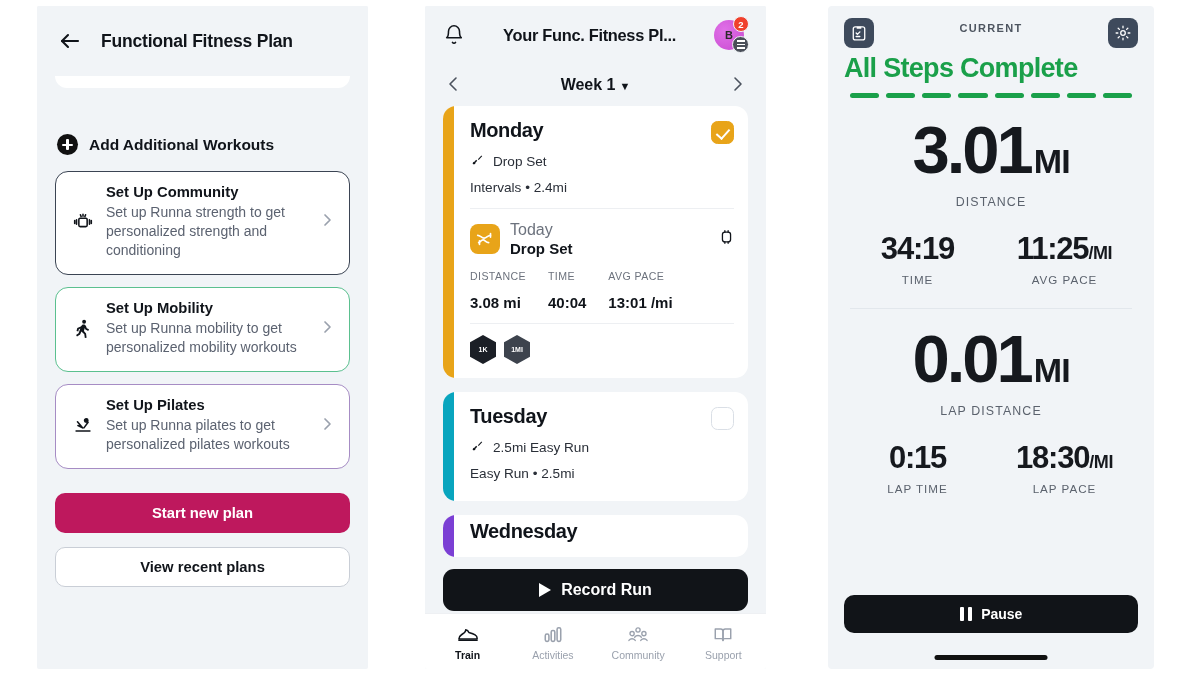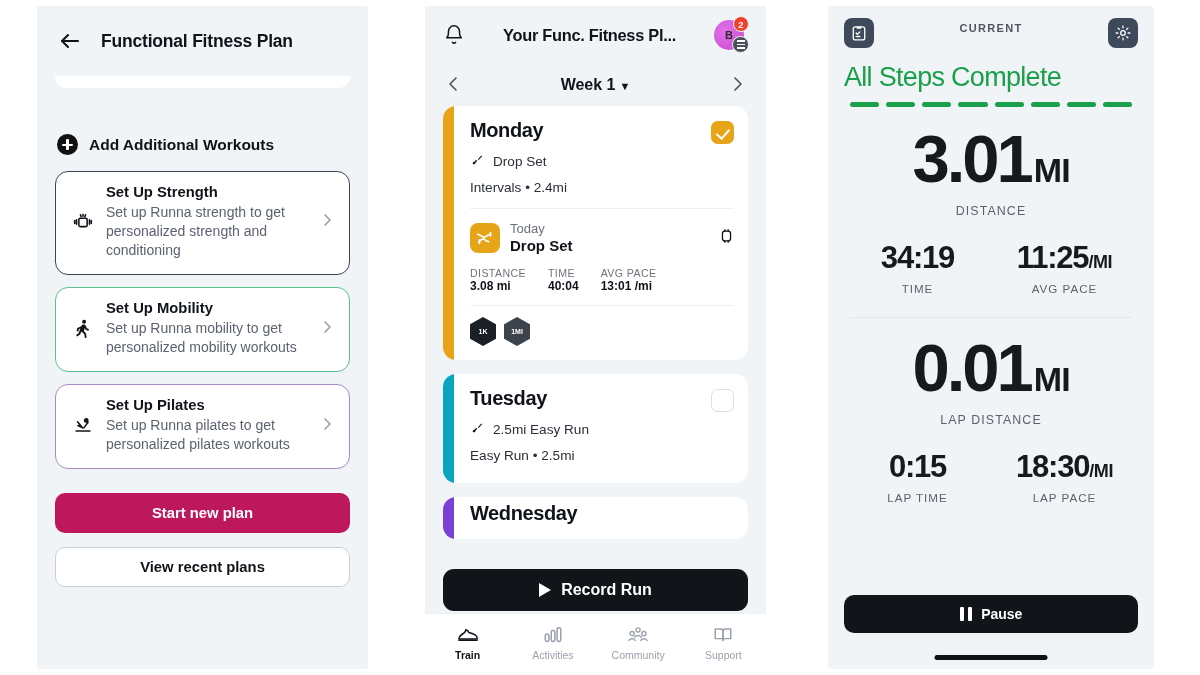--- a/index.html
+++ b/index.html
@@ -148,27 +148,27 @@
   .day-meta { font-size:13.6px; color:#2a2f38; margin-top:9px; }
 
   .divider { height:1px; background:#edeff2; margin: 13px 0 0 0; }
 
   .act-row { display:flex; align-items:center; gap:10px; padding-top:12px; }
   .act-thumb {
     width:30px; height:30px; border-radius:8px; background:#e8a419; flex:0 0 30px;
     display:flex; align-items:center; justify-content:center;
   }
   .act-txt { flex:1 1 auto; min-width:0; }
-  .act-when { font-size:13px; color:#6c727d; }
+  .act-when { font-size:16px; color:#6c727d; }
   .act-name { font-size:15px; font-weight:700; color:#10141a; margin-top:1px; }
   .watch-icon { width:14px; flex:0 0 14px; }
 
   .stats-row { display:flex; gap:22px; padding-top:13px; }
   .stat-k { font-size:10.6px; letter-spacing:0.4px; color:#6c727d; font-weight:400; }
-  .stat-v { font-size:12px; font-weight:700; color:#10141a; margin-top:0; }
+  .stat-v { font-size:15px; font-weight:700; color:#10141a; margin-top:12px; }
 
   .badges-row { display:flex; gap:8px; padding-top:11px; }
   .hexbadge {
     width:26px; height:29px; background:#1b1f26;
     clip-path: polygon(50% 0%, 100% 25%, 100% 75%, 50% 100%, 0% 75%, 0% 25%);
     display:flex; align-items:center; justify-content:center;
     color:#fff; font-size:7px; font-weight:700;
   }
   .hexbadge.grey { background:#3d434d; }
 
@@ -203,22 +203,22 @@
   
   .p3 { padding: 12px 16px 0 16px; height:100%; position:relative; }
   .p3-top { display:flex; align-items:flex-start; }
   .sq-btn {
     width:30px; height:30px; border-radius:8px; background:#3e4a5c;
     display:flex; align-items:center; justify-content:center; flex:0 0 30px;
   }
   .p3-center { flex:1 1 auto; text-align:center; padding-top:4px; }
   .p3-kicker { font-size:11px; letter-spacing:1.3px; color:#4e5560; font-weight:700; }
   .p3-status {
-    font-size:27px; font-weight:400; color:#1aa04a; letter-spacing:-0.7px;
-    margin-top:14px; white-space:nowrap;
+    font-size:27px; font-weight:700; color:#1aa04a; letter-spacing:-0.7px;
+    margin-top:5px; white-space:nowrap;
   }
   .dashes { display:flex; gap:7px; justify-content:center; padding: 9px 6px 0 6px; }
   .dash { height:4.5px; border-radius:3px; background:#1aa04a; flex:1 1 0; }
 
   .big-metric { text-align:center; margin-top:18px; }
   .big-val {
     font-size:67px; font-weight:700; color:#16191e; letter-spacing:-3px;
     line-height:1; display:flex; align-items:baseline; justify-content:center;
   }
   .big-unit { font-size:34px; font-weight:700; letter-spacing:-1px; margin-left:3px; }
@@ -280,21 +280,21 @@
 
       <div class="opt-card">
         <span class="opt-icon">
           <svg viewBox="0 0 26 26" width="24" height="24" fill="none" stroke="#10141a" stroke-width="1.7" stroke-linecap="round">
             <rect x="8.5" y="9" width="9" height="9" rx="1.4"></rect>
             <path d="M6 10.5v5M4 11.5v3M20 10.5v5M22 11.5v3"></path>
             <path d="M11 7.2l-.8-2M13 6.8V4.6M15 7.2l.8-2"></path>
           </svg>
         </span>
         <span class="opt-body">
-          <span class="opt-title" style="display:block">Set Up Strength</span>
+          <span class="opt-title" style="display:block">Set Up Community</span>
           <span class="opt-desc" style="display:block">Set up Runna strength to get personalized strength and conditioning</span>
         </span>
         <span class="opt-chev">
           <svg viewBox="0 0 16 16" width="16" height="16" fill="none" stroke="#9aa1ad" stroke-width="1.7" stroke-linecap="round" stroke-linejoin="round">
               <path d="M6 3l5 5-5 5"></path>
             </svg>
         </span>
       </div>
 
       <div class="opt-card green">

